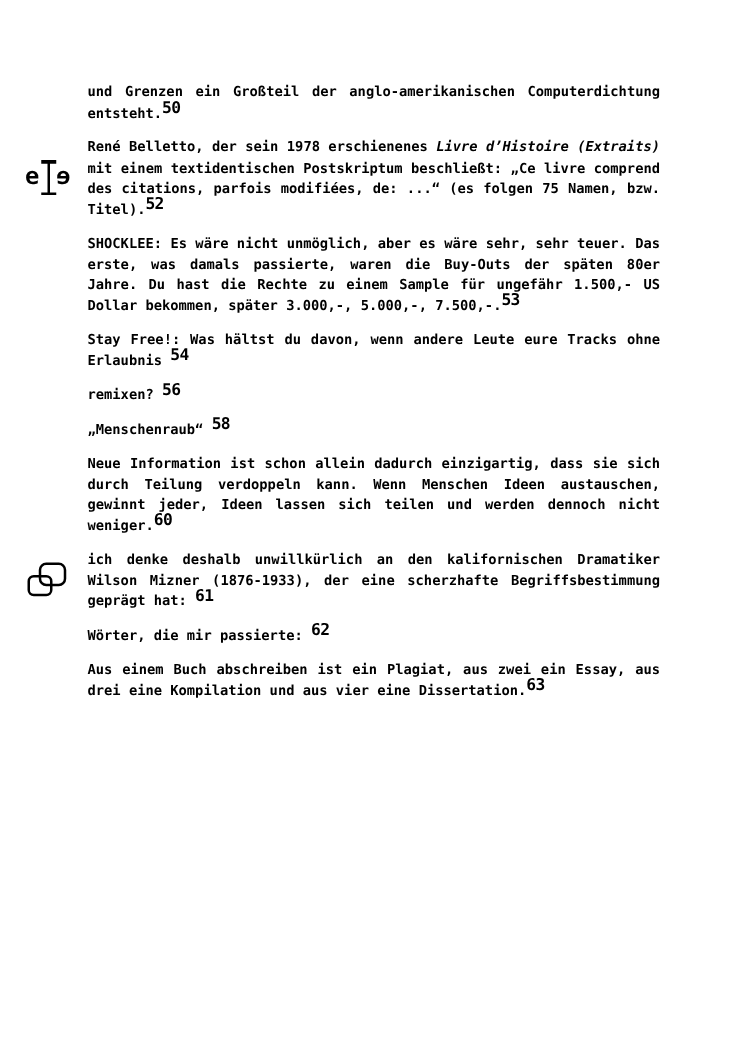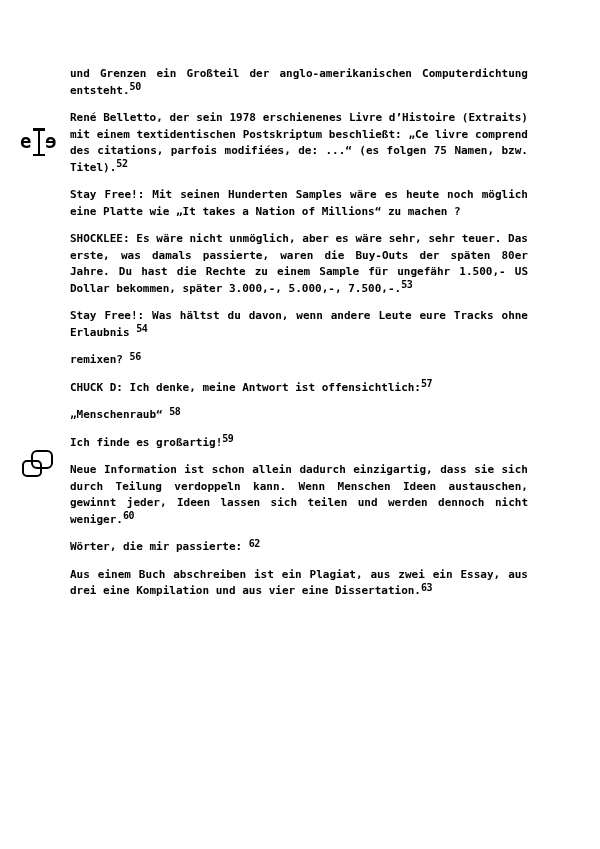--- a/index.html
+++ b/index.html
@@ -30,23 +30,24 @@
     font-size: 11px;
     line-height: 16.5px;
     font-weight: bold;
     color: #000000;
     text-align: justify;
   }
   .text-block p {
     margin: 0 0 11px 0;
   }
   .text-block span.italic {
+    font-style: italic;
   }
   .text-block sup {
-    font-size: 10px;
+    font-size: 13px;
     line-height: 0;
     position: relative;
     top: -3.5px;
     vertical-align: baseline;
     letter-spacing: -0.5px;
   }
 
   
   .icon-text-cursor {
     position: absolute;
@@ -128,25 +129,23 @@
   </div>
 
   <div class="icon-overlap">
     <span class="rect-large"></span>
     <span class="rect-small"></span>
   </div>
 
   <div class="text-block" id="text-block">
       <p><span>und Grenzen ein Großteil der anglo-amerikanischen Computerdichtung entsteht.</span><sup>50</sup></p>
       <p><span>René Belletto, der sein 1978 erschienenes </span><span class="italic">Livre d’Histoire (Extraits)</span><span> mit einem textidentischen Postskriptum beschließt: „Ce livre comprend des citations, parfois modifiées, de: ...“ (es folgen 75 Namen, bzw. Titel).</span><sup>52</sup></p>
-      <p><span>Stay Free!: Mit seinen Hunderten Samples wäre es heute noch möglich eine Platte wie „It takes a Nation of Millions“ zu machen ?</span></p>
       <p><span>SHOCKLEE: Es wäre nicht unmöglich, aber es wäre sehr, sehr teuer. Das erste, was damals passierte, waren die Buy-Outs der späten 80er Jahre. Du hast die Rechte zu einem Sample für ungefähr 1.500,- US Dollar bekommen, später 3.000,-, 5.000,-, 7.500,-.</span><sup>53</sup></p>
       <p><span>Stay Free!: Was hältst du davon, wenn andere Leute eure Tracks ohne Erlaubnis </span><sup>54</sup></p>
       <p><span>remixen? </span><sup>56</sup></p>
-      <p><span>CHUCK D: Ich denke, meine Antwort ist offensichtlich:</span><sup>57</sup></p>
       <p><span>„Menschenraub“ </span><sup>58</sup></p>
-      <p><span>Ich finde es großartig!</span><sup>59</sup></p>
       <p><span>Neue Information ist schon allein dadurch einzigartig, dass sie sich durch Teilung verdoppeln kann. Wenn Menschen Ideen austauschen, gewinnt jeder, Ideen lassen sich teilen und werden dennoch nicht weniger.</span><sup>60</sup></p>
+      <p><span>ich denke deshalb unwillkürlich an den kalifornischen Dramatiker Wilson Mizner (1876-1933), der eine scherzhafte Begriffsbestimmung geprägt hat: </span><sup>61</sup></p>
       <p><span>Wörter, die mir passierte: </span><sup>62</sup></p>
       <p><span>Aus einem Buch abschreiben ist ein Plagiat, aus zwei ein Essay, aus drei eine Kompilation und aus vier eine Dissertation.</span><sup>63</sup></p>
     </div>
 
 </div>
 
 </body></html>

